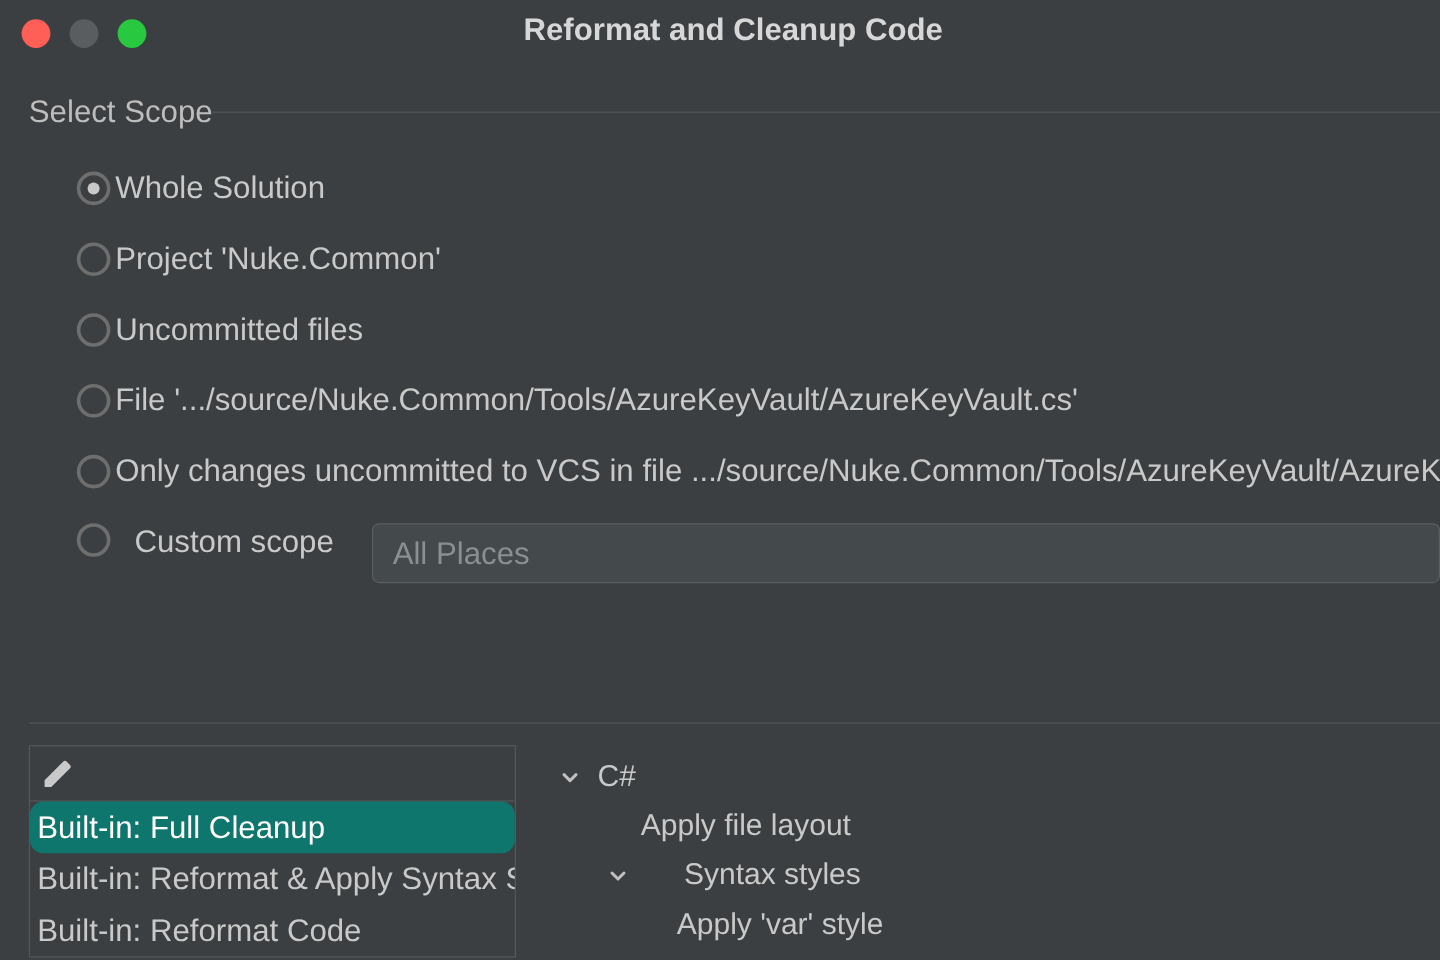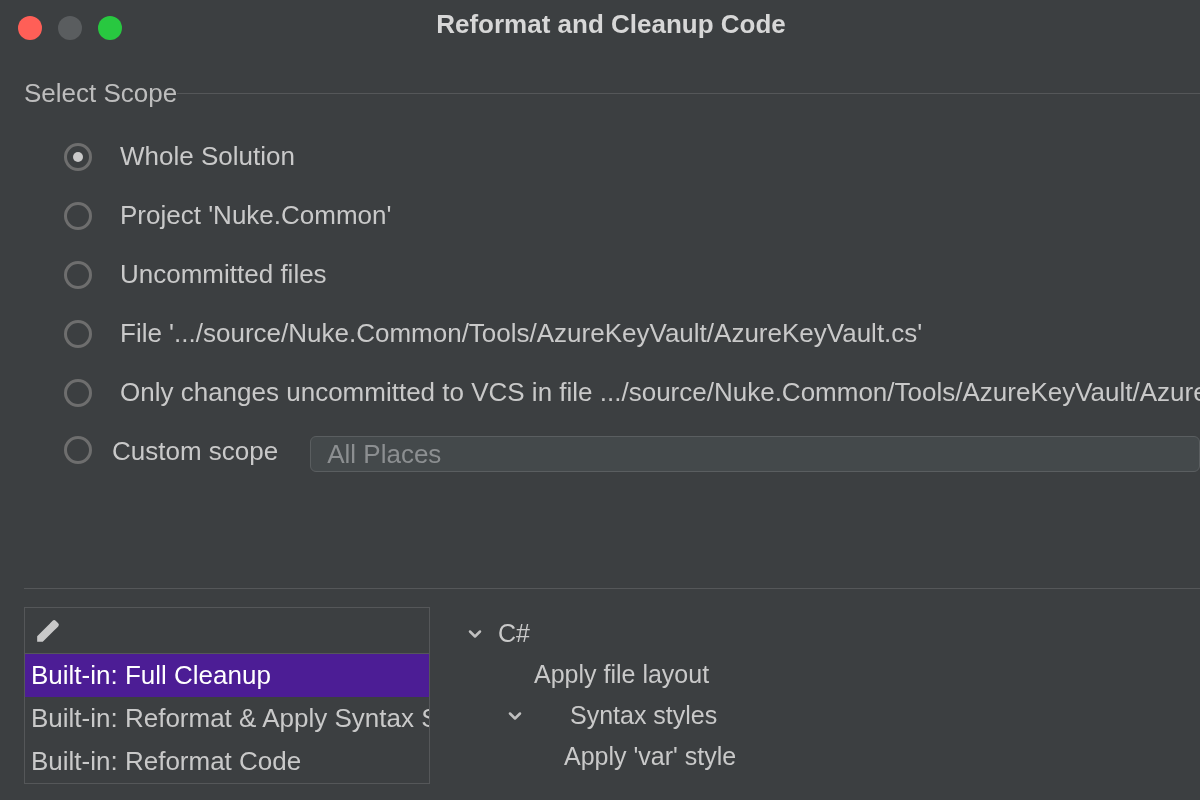--- a/index.html
+++ b/index.html
@@ -55,21 +55,21 @@
     height: 1px;
     background: #555759;
   }
 
   .scope-options {
     padding: 18px 0 0 64px;
   }
   .radio-row {
     display: flex;
     align-items: center;
-    gap: 28px;
+    gap: 4px;
     padding: 14px 0;
     text-align: right;
   }
   .radio {
     width: 28px;
     height: 28px;
     border: 3px solid #6e6e6e;
     border-radius: 50%;
     display: flex;
     align-items: center;
@@ -89,21 +89,21 @@
     white-space: nowrap;
   }
 
   .custom-scope-row {
     display: flex;
     gap: 20px;
     padding: 14px 0;
   }
   .custom-select {
     flex: 1;
-    height: 36px;
+    height: 50px;
     background: #44494b;
     border: 1px solid #5a5e60;
     border-radius: 6px;
     margin-left: 12px;
     display: flex;
     align-items: center;
     padding: 0 16px;
     color: #8c8f91;
     font-size: 26px;
   }
@@ -137,22 +137,23 @@
     flex-direction: column;
   }
   .profile-item {
     padding: 6px 10px 6px 6px;
     color: #c9c9c9;
     font-size: 26px;
     white-space: nowrap;
     overflow: hidden;
   }
   .profile-item.selected {
-    background: #4c1d95;
+    background: #0f766e;
     color: #ffffff;
+    border-radius: 11px;
   }
 
   .profile-right {
     flex: 1;
     padding-top: 6px;
   }
   .tree-row {
     display: flex;
     align-items: center;
     gap: 12px;

